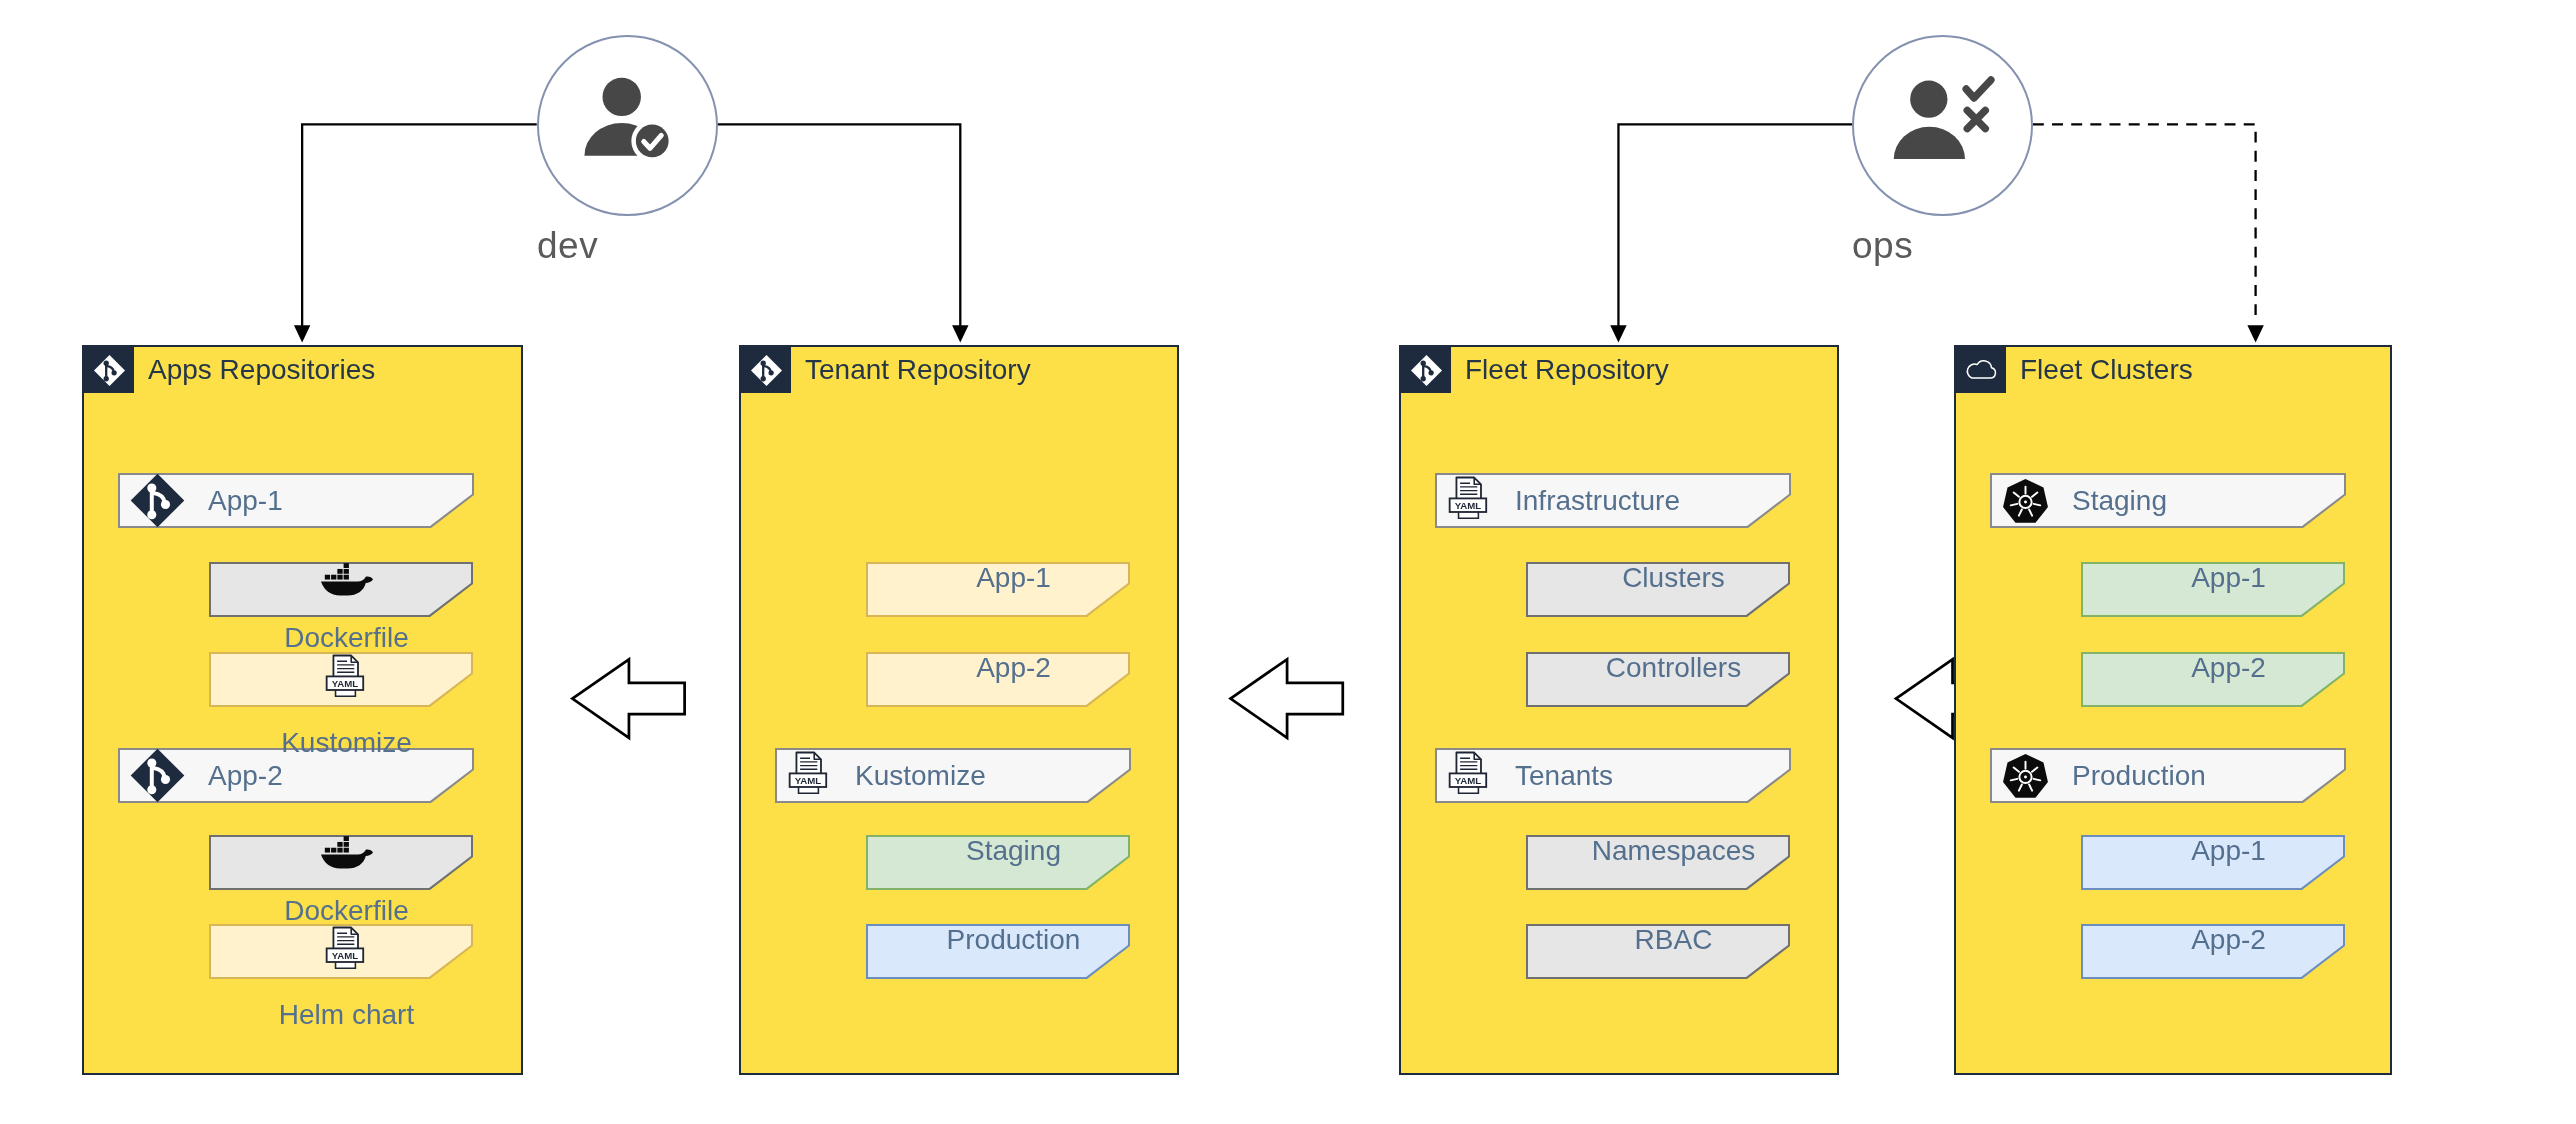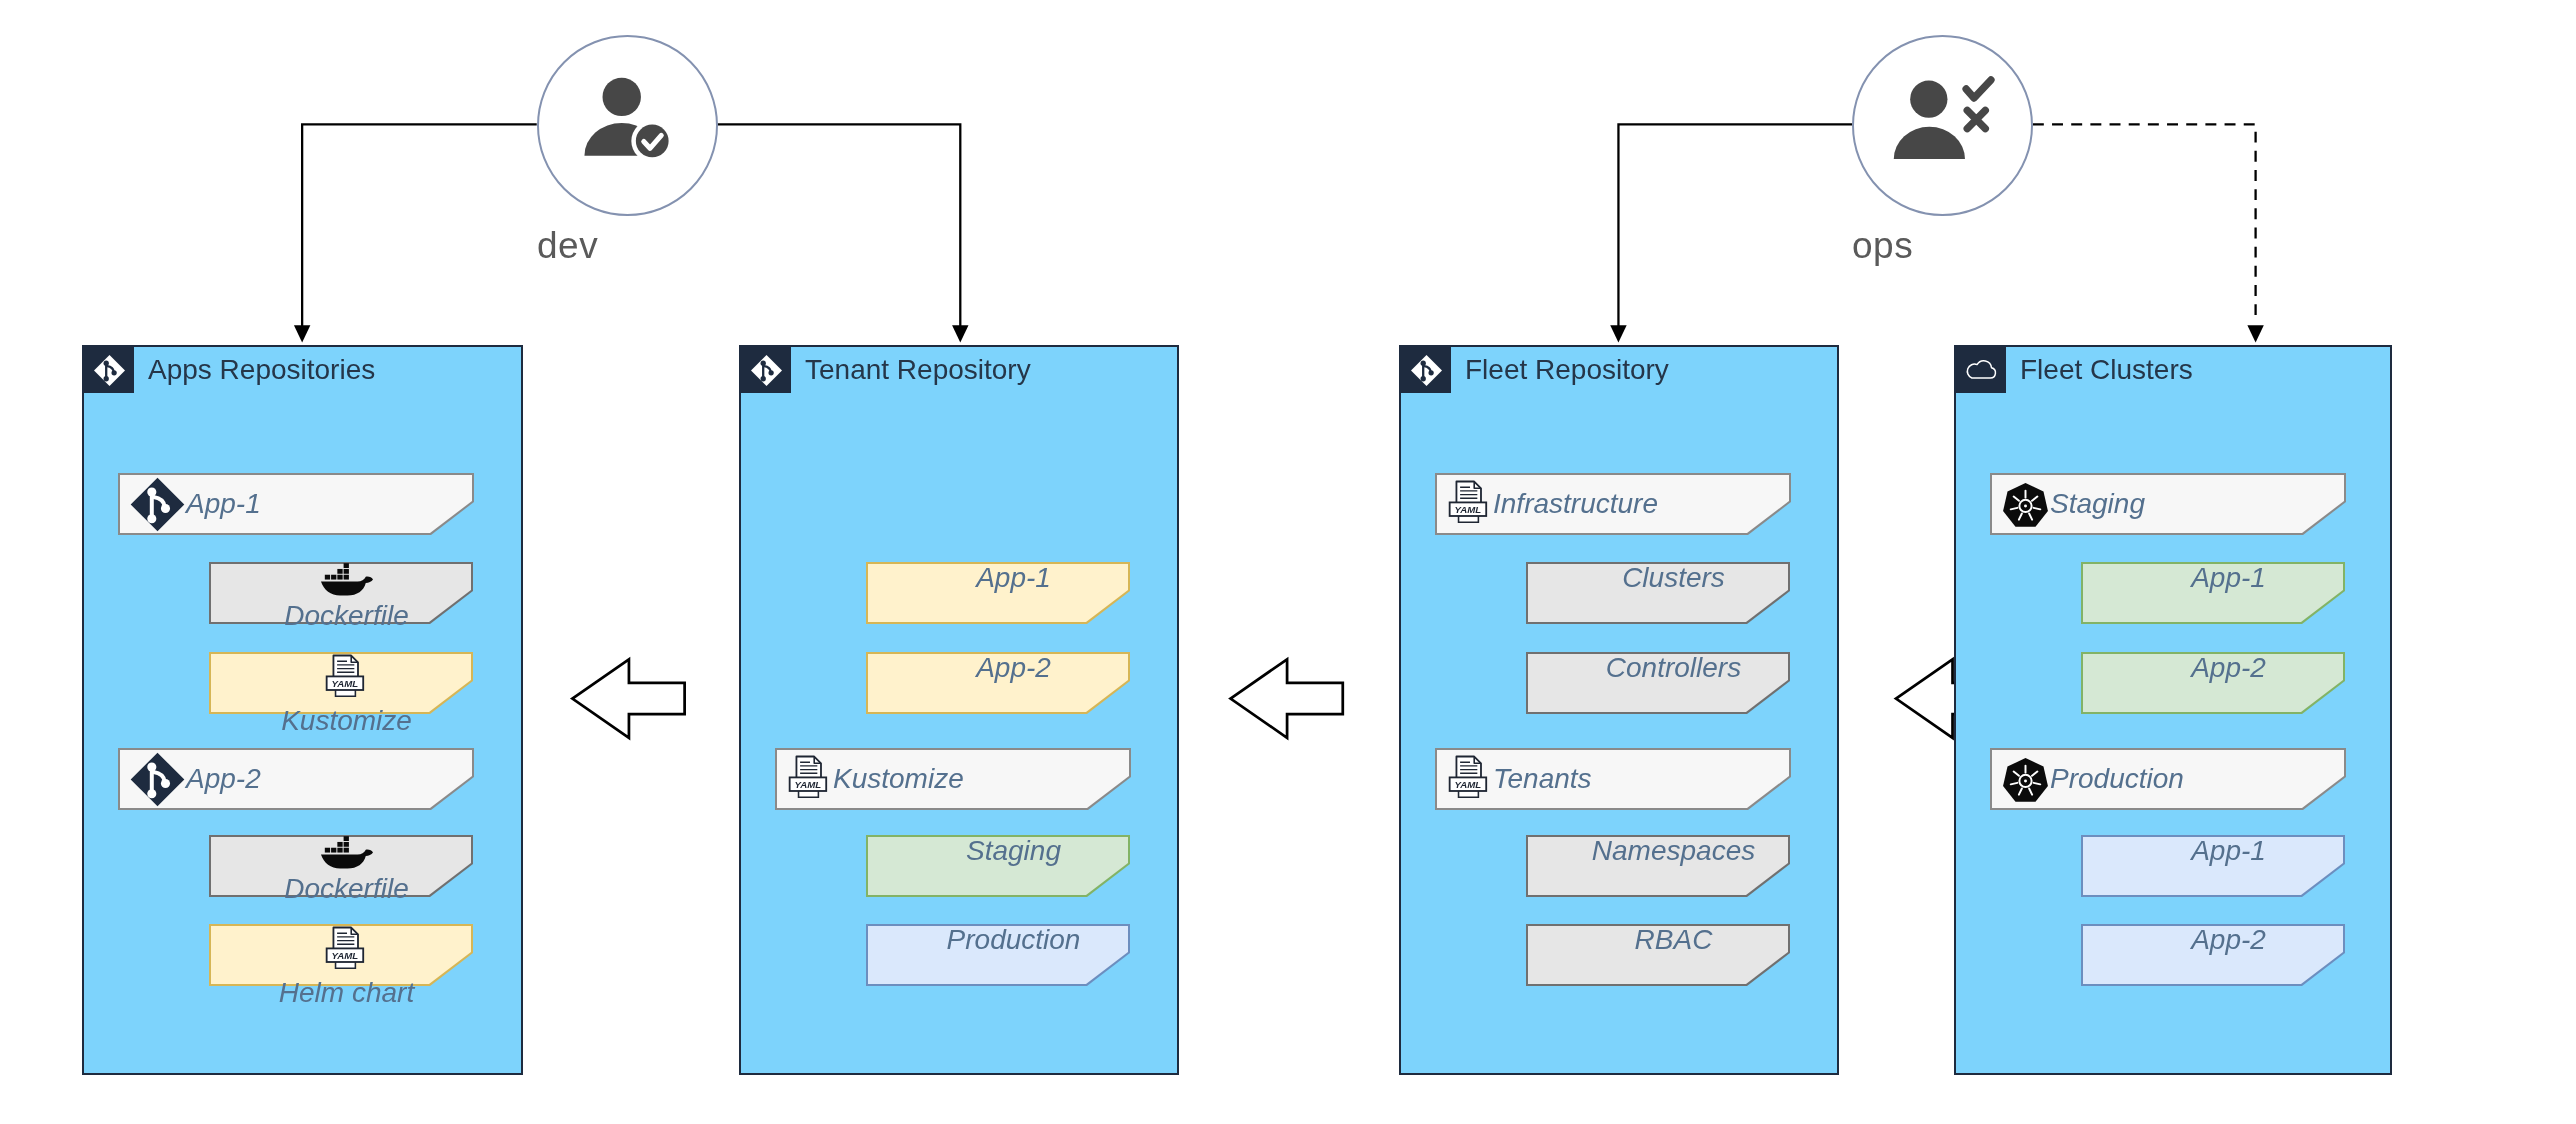--- a/index.html
+++ b/index.html
@@ -15,32 +15,32 @@
 
   
   .persona{position:absolute;width:181px;height:181px;border:2.7px solid #8492B0;
            border-radius:50%;background:#fff;box-sizing:border-box;}
   .persona svg{position:absolute;left:33px;top:25.6px;width:113px;height:113px;}
   .persona-label{position:absolute;width:181px;text-align:left;font-size:37px;
                  color:#5A5A5A;letter-spacing:0.5px;}
 
   
   .panel{position:absolute;top:345px;height:730px;border:2.7px solid #1E2B3F;
-         background:#7dd3fc;box-sizing:border-box;}
+         background:#fde047;box-sizing:border-box;}
   .badge{position:absolute;left:0;top:0;width:50px;height:46px;background:#1E2B3F;
          display:flex;align-items:center;justify-content:center;}
   .badge svg{width:33px;height:33px;}
   .badge .cloud{width:37px;height:25.6px;}
   .panel-title{position:absolute;left:64px;top:0;height:46px;margin:0;
                display:flex;align-items:center;font-size:28px;font-weight:400;
                color:#253649;white-space:nowrap;}
 
   
-  .tag{position:absolute;height:62px;display:flex;align-items:center;
-       padding-left:11px;box-sizing:border-box;font-style:italic;}
+  .tag{position:absolute;height:55px;display:flex;align-items:center;
+       padding-left:11px;gap:22px;box-sizing:border-box;}
   .tag::before{content:"";position:absolute;inset:0;background:var(--stroke);z-index:0;
        clip-path:polygon(0 0,100% 0,100% calc(100% - 33px),calc(100% - 43px) 100%,0 100%);}
   .tag::after{content:"";position:absolute;inset:2px;background:var(--fill);z-index:0;
        clip-path:polygon(0 0,100% 0,100% calc(100% - 32px),calc(100% - 42px) 100%,0 100%);}
   .tag>*{position:relative;z-index:1;}
   .lvl0{left:34px;width:356px;}
   .lvl1{left:125px;width:264px;padding-left:31px;flex-direction:column;}
   .s-lightgray{--fill:#F7F7F7;--stroke:#8A8A8A;}
   .s-gray{--fill:#E6E6E6;--stroke:#707070;}
   .s-yellow{--fill:#FFF2CC;--stroke:#D6B656;}

